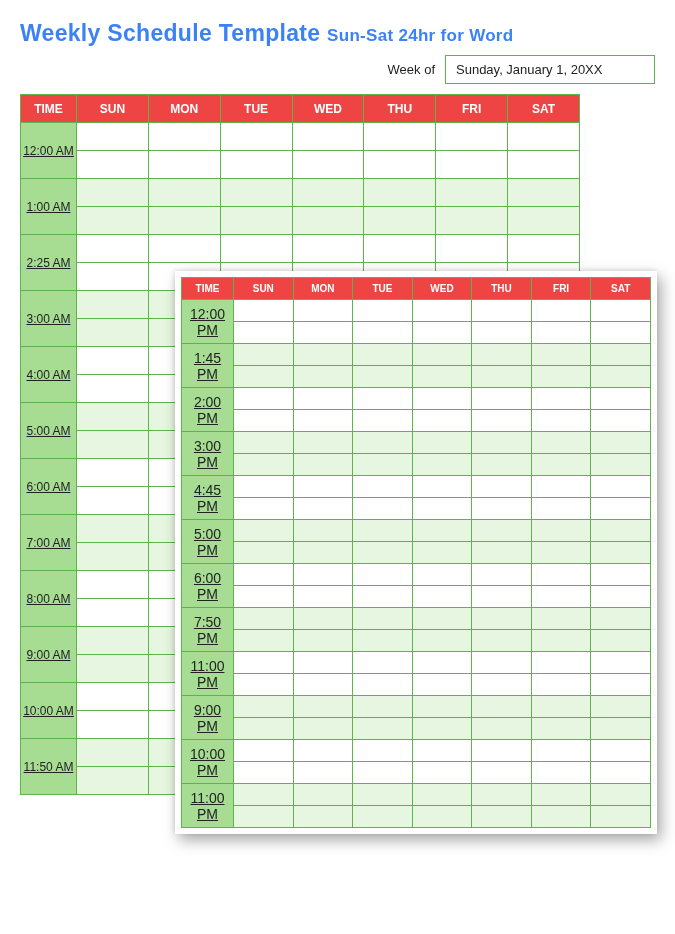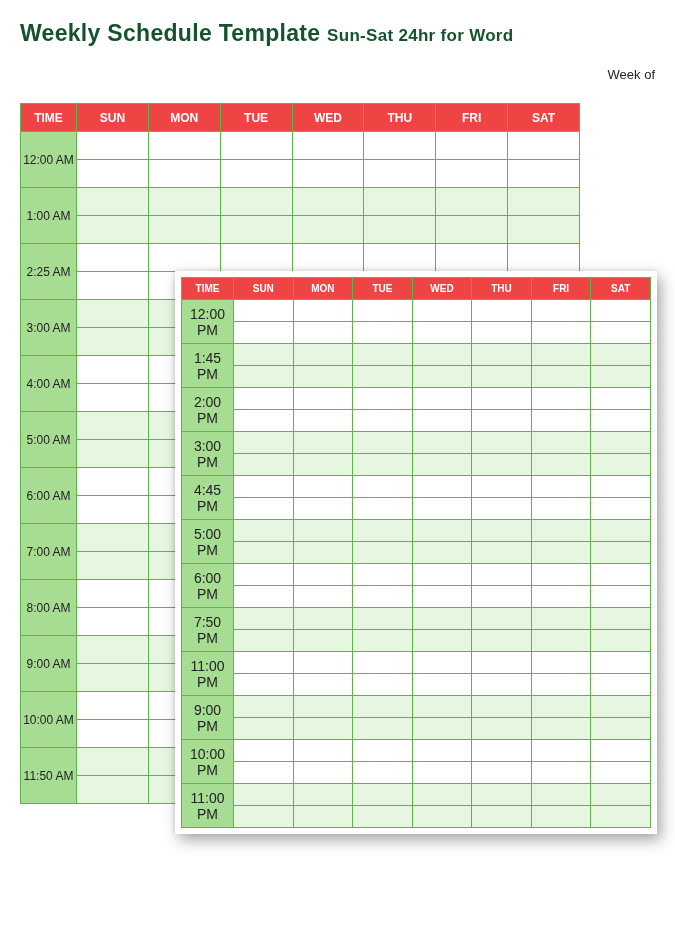--- a/index.html
+++ b/index.html
@@ -9,34 +9,34 @@
     font-family: Arial, Helvetica, sans-serif;
     background: #fff;
     width: 675px;
     height: 934px;
     position: relative;
     overflow: hidden;
   }
   .title {
     font-size: 23px;
     font-weight: bold;
-    color: #14532d;
-    margin: 0 0 20px 0;
+    color: #3b82f6;
+    margin: 0 0 8px 0;
     letter-spacing: 0.3px;
   }
   .title .sub {
     font-size: 17px;
     font-weight: bold;
   }
   .weekof-row {
     display: flex;
     justify-content: flex-end;
     align-items: center;
     gap: 10px;
-    margin-bottom: 21px;
+    margin-bottom: 10px;
   }
   .weekof-label {
     font-size: 13px;
     color: #222;
   }
   .weekof-value {
     border: 1px solid #5db54a;
     padding: 6px 10px;
     font-size: 13px;
     color: #222;
@@ -59,20 +59,21 @@
     color: #fff;
     font-weight: bold;
     height: 24px;
     font-size: 11px;
   }
   .schedule .timecol {
     background: #a6dd93;
     font-weight: normal;
     font-size: 11px;
     color: #222;
+    text-decoration: underline;
   }
   .schedule tbody tr:nth-child(4n+3) td.cell,
   .schedule tbody tr:nth-child(4n+4) td.cell {
     background: #e7f6e0;
   }
   .schedule tbody tr:nth-child(4n+1) td.cell,
   .schedule tbody tr:nth-child(4n+2) td.cell {
     background: #ffffff;
   }
 
@@ -102,20 +103,21 @@
 </head>
 <body>
 
 <h1 class="title">
   <span>Weekly Schedule Template</span>
   <span class="sub">Sun-Sat 24hr for Word</span>
 </h1>
 
 <div class="weekof-row">
   <span class="weekof-label">Week of</span>
+  <div class="weekof-value">Sunday, January 1, 20XX</div>
 </div>
 
 <table class="schedule large" id="sched-am">
   <thead>
       <tr id="head-am">
         <th class="timeh">TIME</th>
         <th>SUN</th>
         <th>MON</th>
         <th>TUE</th>
         <th>WED</th>

